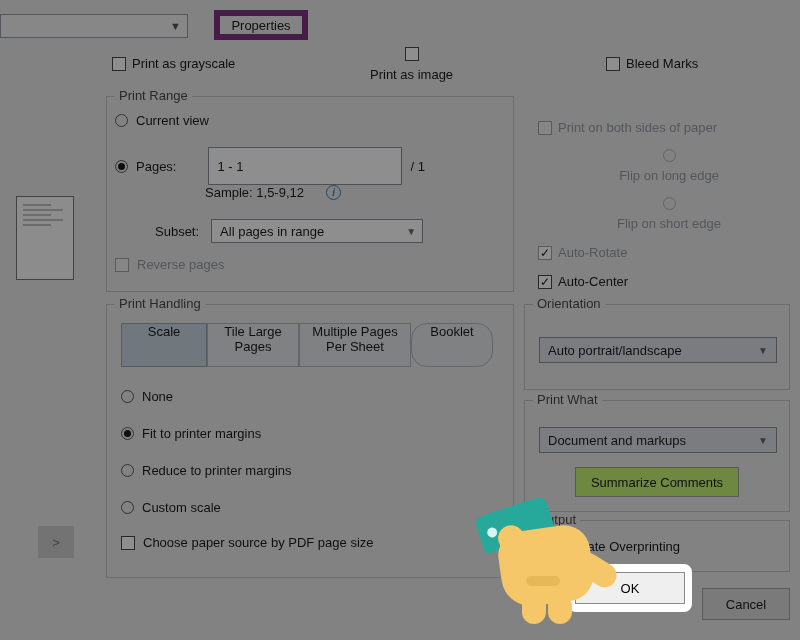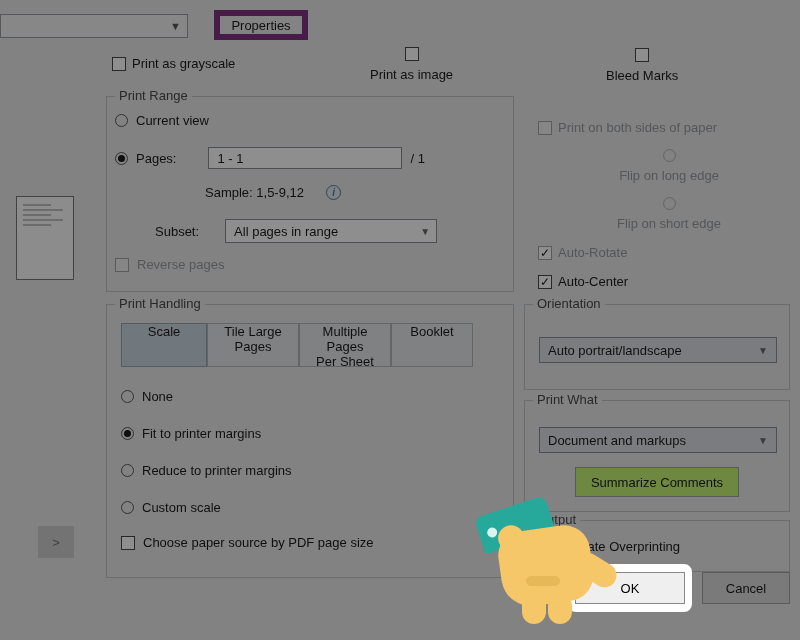--- a/index.html
+++ b/index.html
@@ -26,21 +26,21 @@
   .prev-next2 { position:absolute; left:0px; top:526px; width:30px; height:32px;}
 
   
   .fs { position:absolute; border:1px solid #b7bdc3; padding:10px 14px;}
   .fs .legend { position:absolute; top:-9px; left:8px; background:#e6e6e6; padding:0 4px; color:#333;}
   .fs-range { left:106px; top:96px; width:408px; height:196px;}
   .radio { width:13px; height:13px; border:1px solid #444; border-radius:50%; display:inline-flex; align-items:center; justify-content:center;}
   .radio.on::after { content:""; width:7px; height:7px; background:#000; border-radius:50%;}
   .radio.disabled { border-color:#aaa;}
   .row { display:flex; align-items:center; gap:8px; position:absolute;}
-  .pages-input { width:194px; height:22px; border:1px solid #7b828a; background:#fff; padding:0 8px; display:flex; align-items:center;}
+  .pages-input { width:194px; height:38px; border:1px solid #7b828a; background:#fff; padding:0 8px; display:flex; align-items:center;}
   .subset-select { width:212px; height:24px; border:1px solid #7b828a; background:#fff; display:flex; align-items:center; justify-content:space-between; padding:0 6px 0 8px;}
   .info-icon { width:15px; height:15px; border:1.5px solid #2b6eb0; border-radius:50%; display:inline-flex; align-items:center; justify-content:center; color:#2b6eb0; font-style:italic; font-weight:bold; font-size:10px;}
 
   
   .fs-mid { left:524px; top:96px; width:266px; height:196px; border:none;}
   .mid-opt { display:flex; align-items:center; gap:6px; margin:14px 0;}
   .sub-opt { margin-left:24px;flex-direction:column;}
 
   
   .fs-hand { left:106px; top:304px; width:408px; height:274px;}
@@ -56,21 +56,21 @@
   
   .fs-what { left:524px; top:400px; width:266px; height:112px;}
   .sum-btn { width:164px; height:30px; border:1px solid #8f969e; background:#bef264; display:flex; align-items:center; justify-content:center; margin:14px auto 0;}
 
   
   .fs-out { left:524px; top:520px; width:266px; height:52px;}
 
   
   .ok-btn { z-index:100; position:absolute; left:575px; top:572px; width:110px; height:32px; background:#efefef; border:1px solid #888; display:flex; align-items:center; justify-content:center;}
   .ok-wrap { z-index:99; position:absolute; left:568px; top:564px; width:124px; height:48px; background:#fff; border:2px solid #fff; border-radius:8px;}
-  .cancel-btn { position:absolute; left:702px; top:572px; width:88px; height:32px; background:#d6d6d6; border:1px solid #999; display:flex; align-items:center; justify-content:center;}
+  .cancel-btn { position:absolute; left:702px; top:588px; width:88px; height:32px; background:#d6d6d6; border:1px solid #999; display:flex; align-items:center; justify-content:center;}
 
   
   .hand { position:absolute; left:478px; top:506px; width:140px; height:120px; z-index:120; pointer-events:none;}
   .cuff { position:absolute; left:0; top:0; width:74px; height:38px; background:#26a99a; border-radius:8px 8px 4px 4px; transform:rotate(-18deg);}
   .cuff::after{content:""; position:absolute; left:8px; top:14px; width:10px; height:10px; background:#d9f3ee; border-radius:50%;}
   .palm { position:absolute; left:22px; top:22px; width:92px; height:76px; background:#f6c768; border-radius:24px 26px 26px 30px; transform:rotate(-8deg);}
   .finger { position:absolute; background:#f6c768; border-radius:12px;}
   .finger.i { left:96px; top:52px; width:44px; height:24px; transform:rotate(32deg);}
   .finger.a { left:44px; top:84px; width:24px; height:34px; border-radius:12px;}
   .finger.b { left:70px; top:88px; width:24px; height:30px; border-radius:12px;}
@@ -98,21 +98,21 @@
     </div>
 
   <div class="checkbox-row" style="left:112px; top:56px;">
     <span class="cb"></span>
     <span>Print as grayscale</span>
   </div>
   <div class="checkbox-row" style="left:370px; top:47px;flex-direction:column;">
     <span class="cb"></span>
     <span>Print as image</span>
   </div>
-  <div class="checkbox-row" style="left:606px; top:48px;flex-direction:column;">
+  <div class="checkbox-row" style="left:606px; top:56px;">
     <span class="cb"></span>
     <span>Bleed Marks</span>
   </div>
 
   <div class="preview">
     <div class="thumb">
       <div class="tline s"></div>
         <div class="tline m"></div>
         <div class="tline s"></div>
       <div class="tline m"></div>
@@ -141,21 +141,21 @@
       <span>/ 1</span>
     </div>
 
     <div class="row" style="top:88px; left:98px;">
       <span>Sample: 1,5-9,12</span>
       <span class="info-icon" style="margin-left:14px;">i</span>
     </div>
 
     <div class="row" style="top:122px; left:48px;">
       <span>Subset:</span>
-      <div class="subset-select" style="margin-left:18px;">
+      <div class="subset-select" style="margin-left:4px;">
         <span>All pages in range</span>
         <span class="chev">▼</span>
       </div>
     </div>
 
     <div class="row" style="top:160px; left:8px;">
       <span class="cb disabled"></span>
       <span class="disabled-text">Reverse pages</span>
     </div>
   </div>
@@ -184,23 +184,23 @@
   </div>
 
   <div class="fs fs-hand">
     <span class="legend">Print Handling</span>
     <div class="tabs">
       <div class="tab sel" style="width:86px;">
           <span>Scale</span>
         </div>
       <div class="tab" style="width:92px; white-space:pre-line;"><span>Tile Large
 Pages</span></div>
-      <div class="tab" style="width:92px; white-space:pre-line;"><span>Multiple Pages
+      <div class="tab" style="width:112px; white-space:pre-line;"><span>Multiple Pages
 Per Sheet</span></div>
-      <div class="tab" style="width:82px;">
+      <div class="tab" style="width:82px;border-radius:16px;">
           <span>Booklet</span>
         </div>
     </div>
     <div class="rv">
         <span class="radio"></span>
         <span>None</span>
       </div>
     <div class="rv">
         <span class="radio on"></span>
         <span>Fit to printer margins</span>

